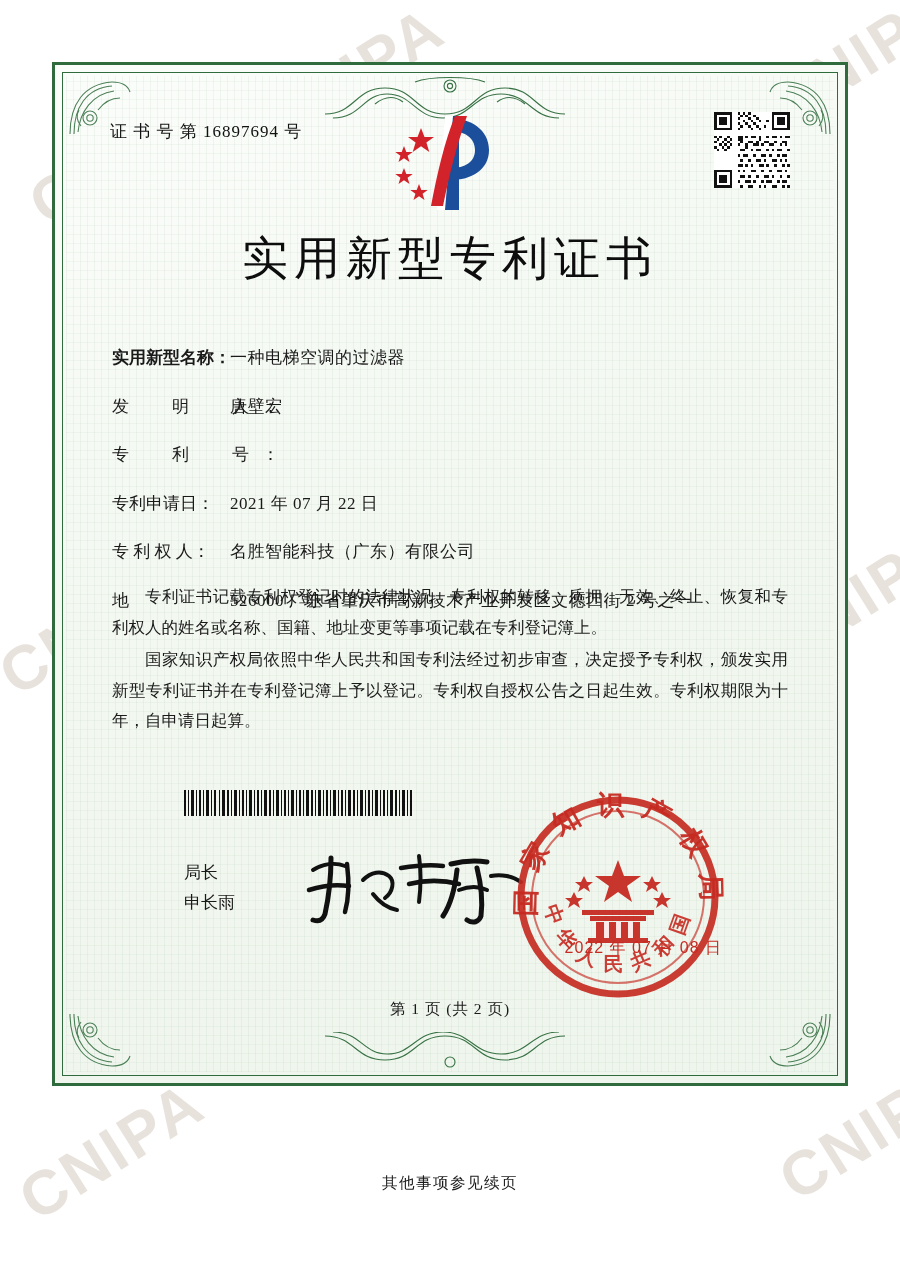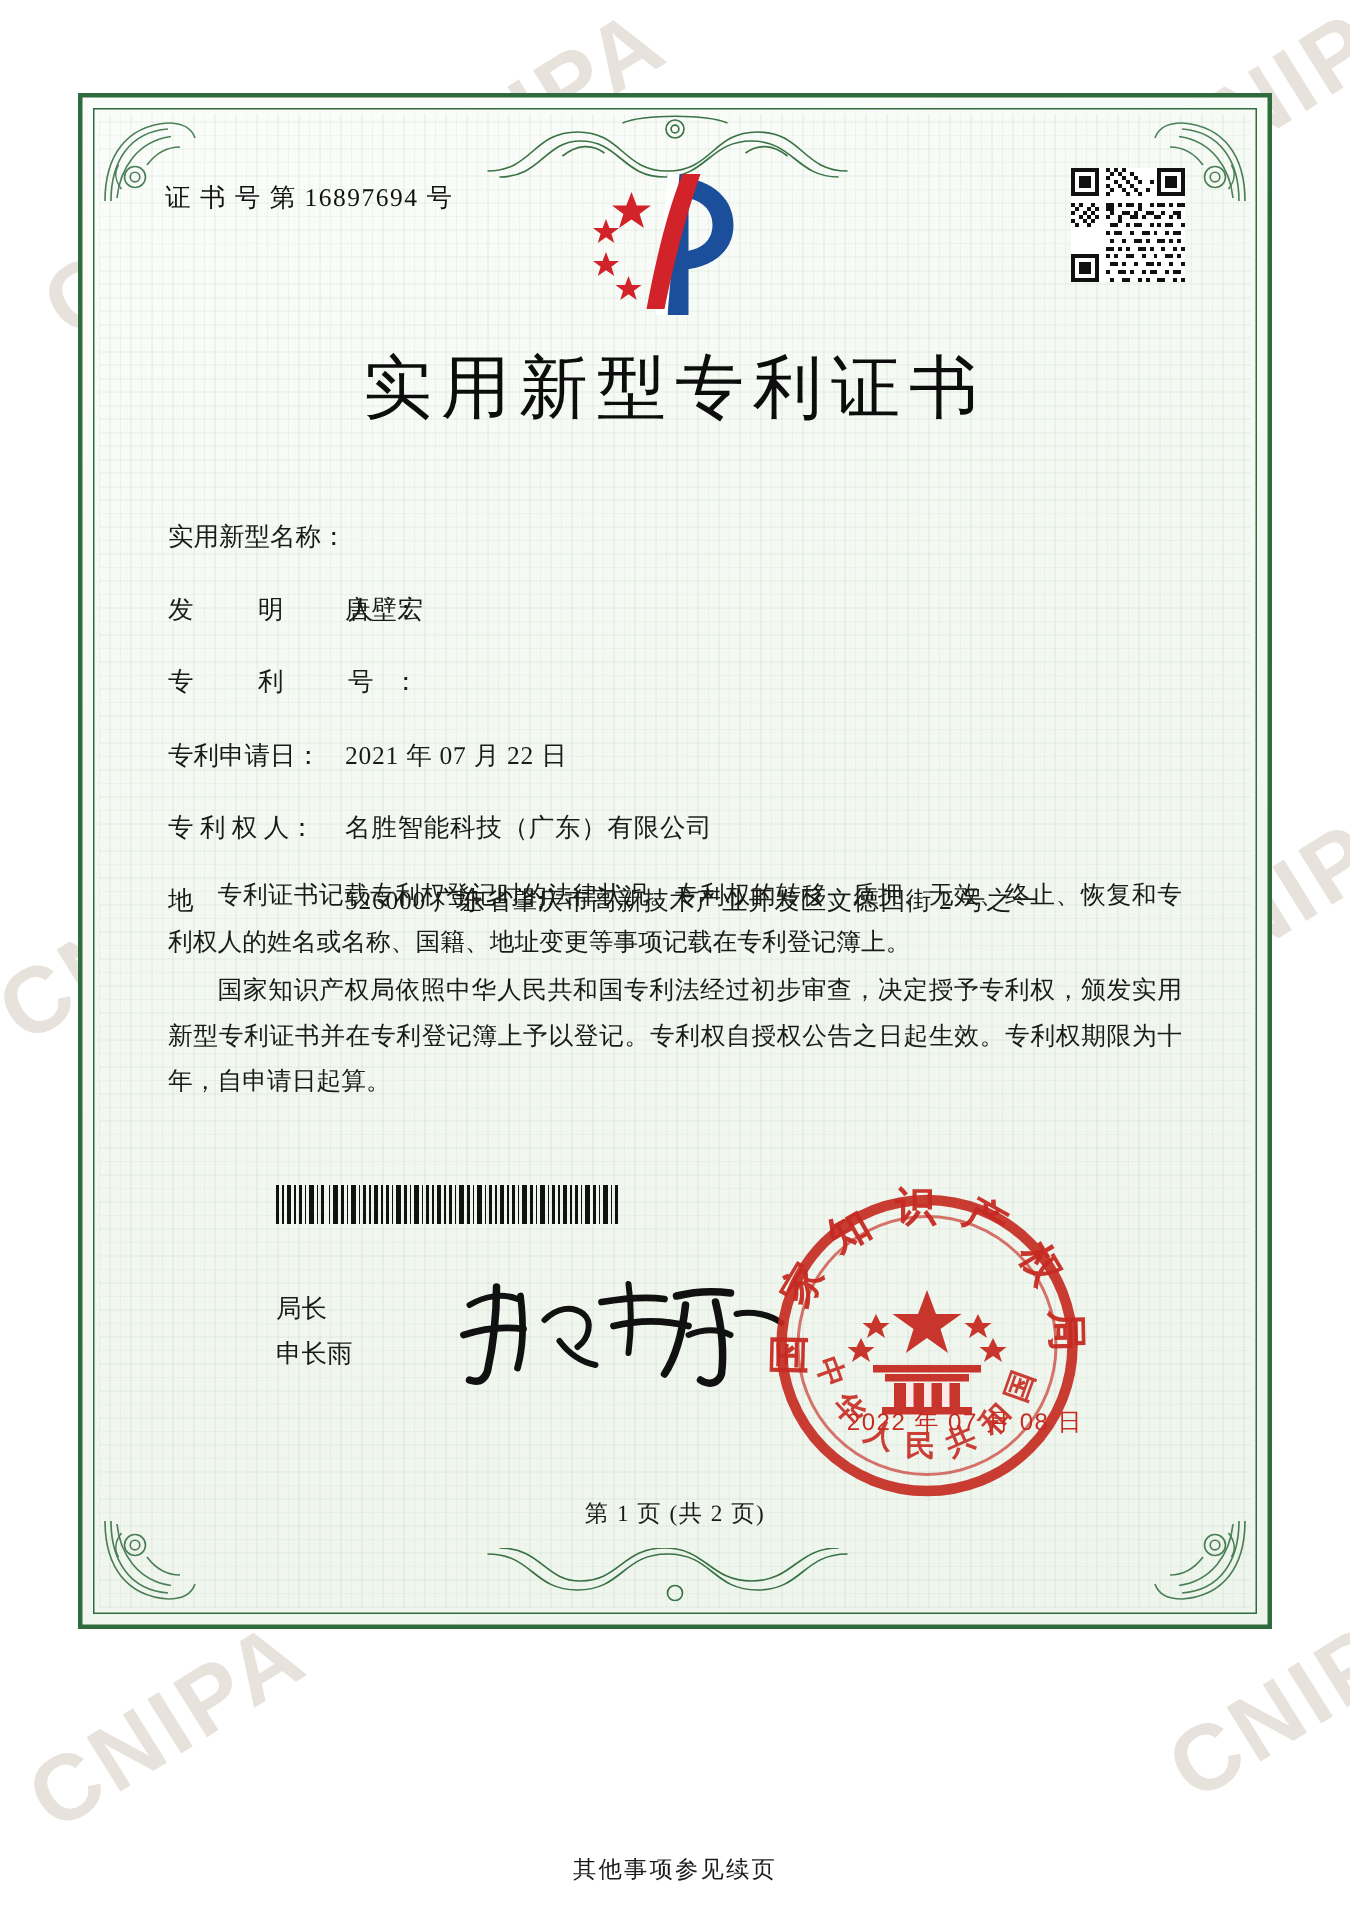--- a/index.html
+++ b/index.html
@@ -236,21 +236,21 @@
     bottom: 32px;
     text-align: center;
     font-size: 15.5px;
     letter-spacing: 1px;
   }
 
   .footer-note {
     position: absolute;
     left: 0;
     right: 0;
-    top: 1236px;
+    top: 1173px;
     text-align: center;
     font-size: 15.5px;
     letter-spacing: 1.5px;
     color: #1a1a1a;
     z-index: 2;
   }
 </style>
 </head>
 <body>
 
@@ -494,21 +494,22 @@
         <polygon points="29,36 31.3,42 37.7,42 32.6,45.8 34.5,52 29,48.2 23.5,52 25.4,45.8 20.3,42 26.7,42"></polygon>
         <polygon points="29,58 31.3,64 37.7,64 32.6,67.8 34.5,74 29,70.2 23.5,74 25.4,67.8 20.3,64 26.7,64"></polygon>
         <polygon points="44,74 46.3,80 52.7,80 47.6,83.8 49.5,90 44,86.2 38.5,90 40.4,83.8 35.3,80 41.7,80"></polygon>
       </g>
     </svg>
 
     <div class="main-title">实用新型专利证书</div>
 
     <div class="fields">
       <div class="field-row">
-        <div class="field-label" style="letter-spacing: 0px;">实用新型名称：</div>
+        <div class="field-label" style="letter-spacing: 0px; font-weight: bold;">实用新型名称：</div>
+        <div class="field-value">一种电梯空调的过滤器</div>
       </div>
       <div class="field-row">
         <div class="field-label" style="letter-spacing: 13px;">发　明　人：</div>
         <div class="field-value">唐壁宏</div>
       </div>
       <div class="field-row">
         <div class="field-label" style="letter-spacing: 13px;">专　利　号：</div>
       </div>
       <div class="field-row">
         <div class="field-label" style="letter-spacing: 0px;">专利申请日：</div>

